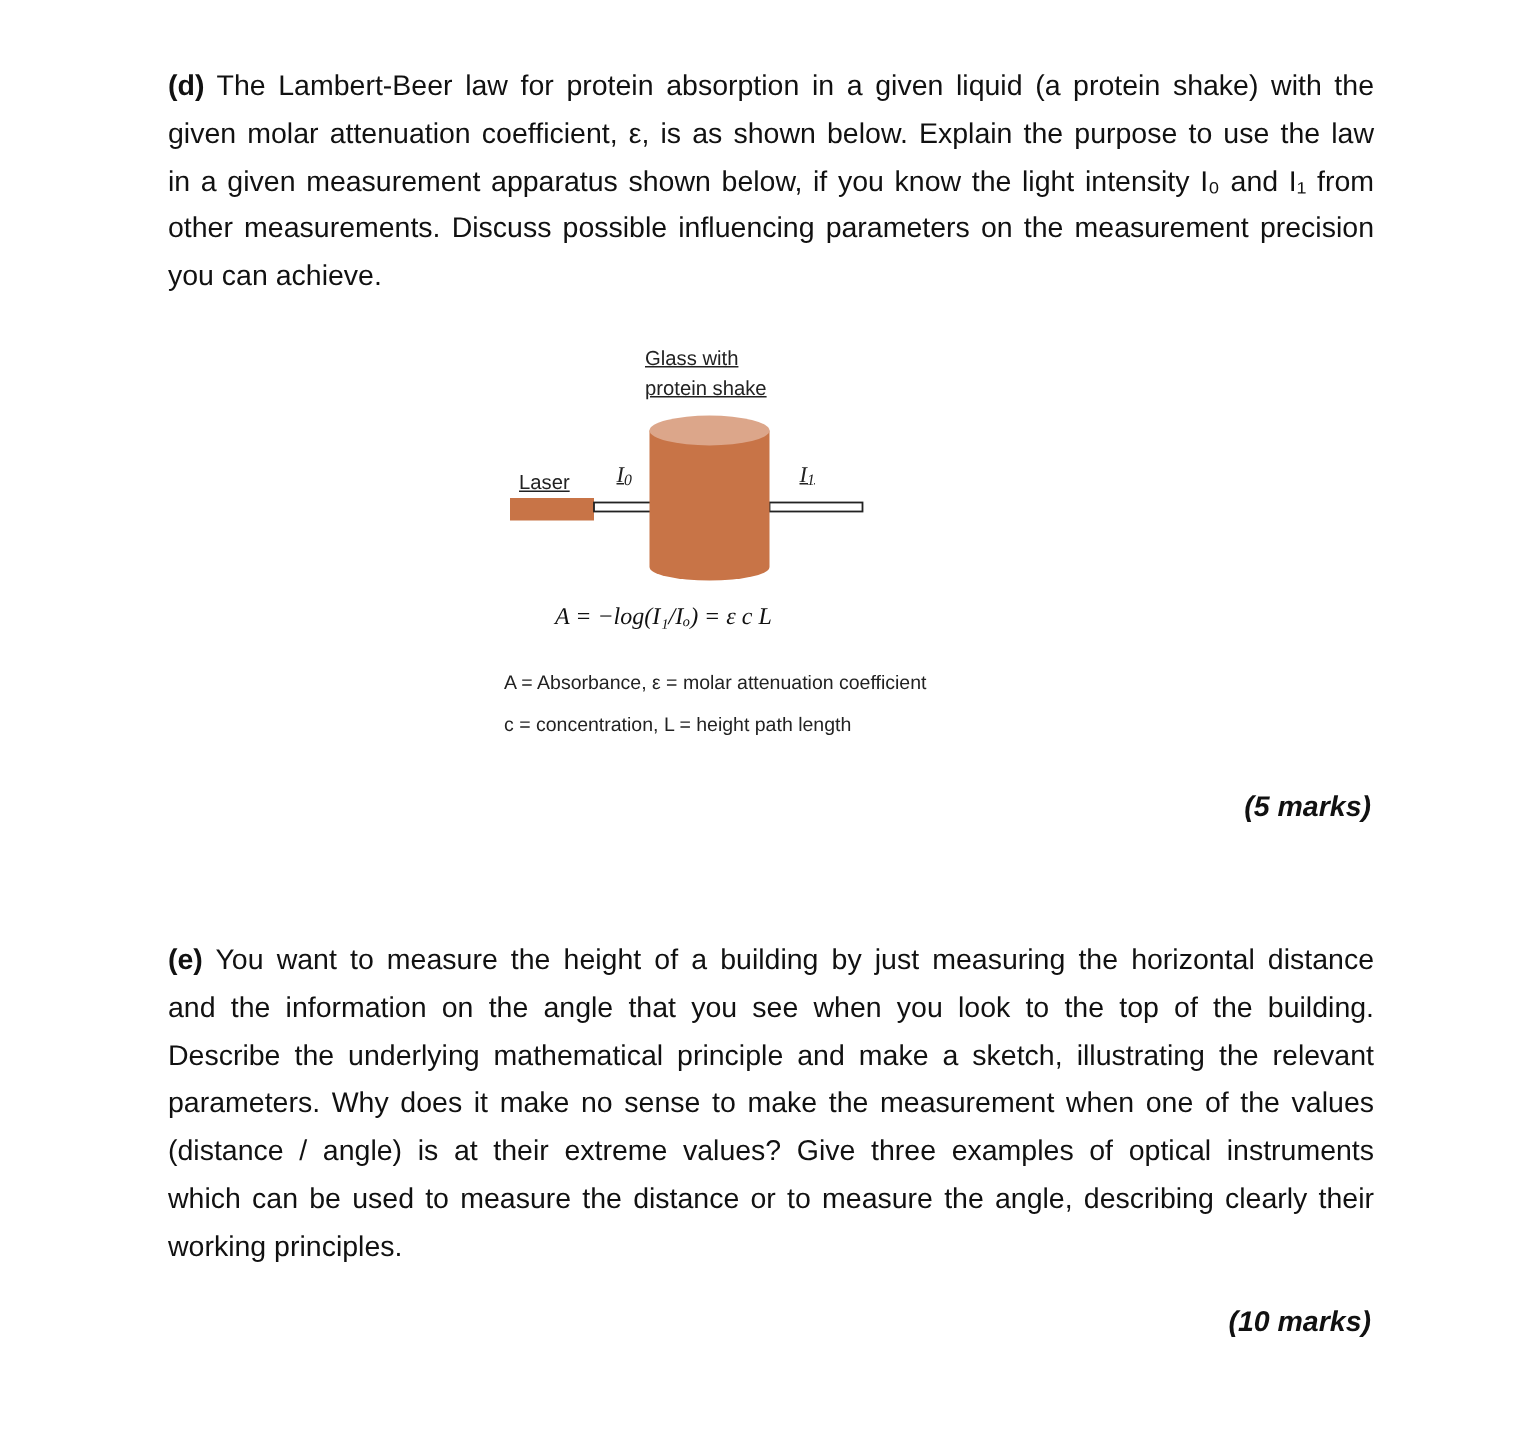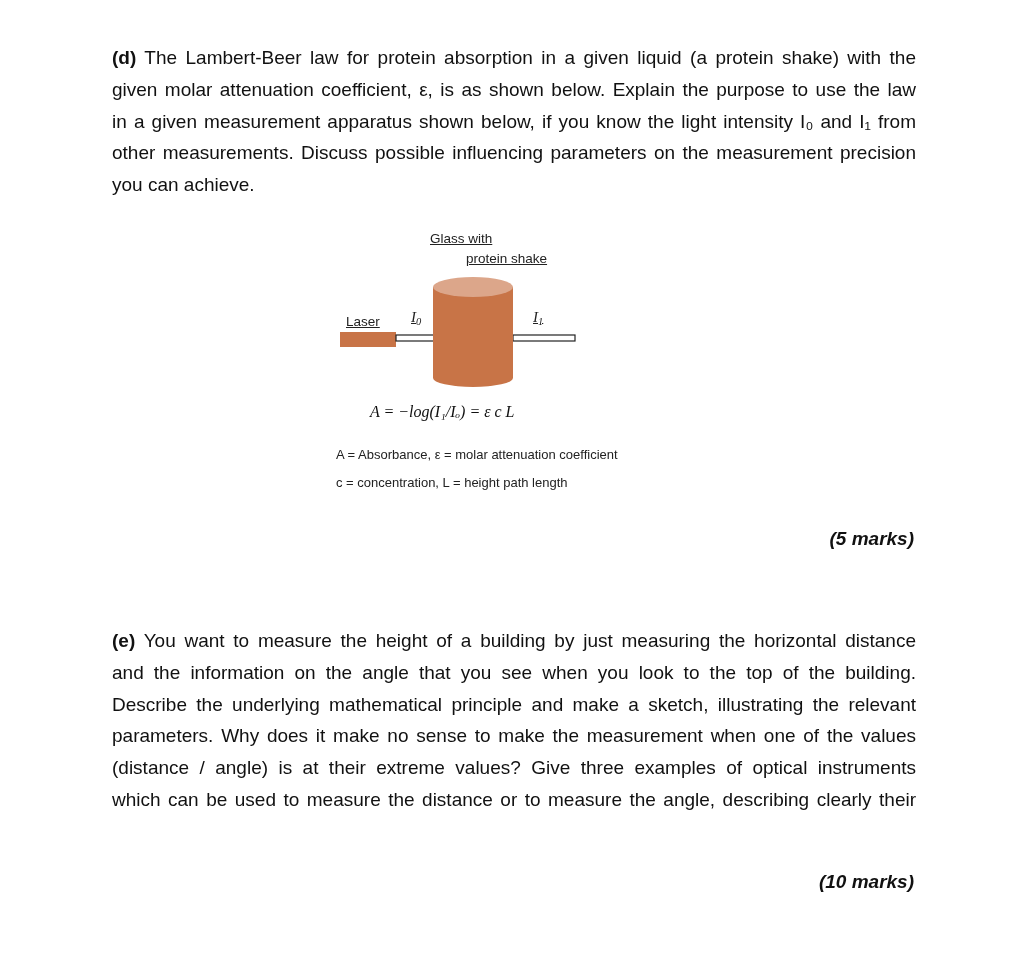--- a/index.html
+++ b/index.html
@@ -27,21 +27,21 @@
 <div id="part-d" class="para">
   <span class="line just"><span class="bold">(d)</span><span> The Lambert-Beer law for protein absorption in a given liquid (a protein shake) with the</span></span>
   <span class="line just">given molar attenuation coefficient, ε, is as shown below.  Explain the purpose to use the law</span>
   <span class="line just">in a given measurement apparatus shown below, if you know the light intensity I₀ and I₁ from</span>
   <span class="line just">other measurements.  Discuss possible influencing parameters on the measurement precision</span>
   <span class="line">you can achieve.</span>
 </div>
 
 <div>
   <div class="fig-label" style="left:430px; top:231px;">Glass with</div>
-  <div class="fig-label" style="left:430px; top:251px;margin-left:36px;">protein shake</div>
+  <div class="fig-label" style="left:430px; top:251px;">protein shake</div>
   <div class="fig-label" style="left:346px; top:314px;">Laser</div>
   <div class="fig-label serif" style="left:411px; top:309px; font-size:15px;"><span>I</span><span class="sub">0</span></div>
   <div class="fig-label serif" style="left:533px; top:309px; font-size:15px;"><span>I</span><span class="sub">1</span></div>
 
   <svg width="1024" height="956" style="position:absolute; left:0; top:0; pointer-events:none;">
     <rect x="340" y="332" width="56" height="15" fill="#c87447"></rect>
     <rect x="396" y="335" width="38" height="6" fill="#ffffff" stroke="#222" stroke-width="1.2"></rect>
     <rect x="513" y="335" width="62" height="6" fill="#ffffff" stroke="#222" stroke-width="1.2"></rect>
     <g>
       <path d="M433 287 L433 378 A40 9 0 0 0 513 378 L513 287 Z" fill="#c87447"></path>
@@ -57,15 +57,16 @@
 
 <div id="marks-d" class="marks">(5 marks)</div>
 
 <div id="part-e" class="para">
   <span class="line just"><span class="bold">(e)</span><span> You want to measure the height of a building by just measuring the horizontal distance</span></span>
   <span class="line just">and the information on the angle that you see when you look to the top of the building.</span>
   <span class="line just">Describe the underlying mathematical principle and make a sketch, illustrating the relevant</span>
   <span class="line just">parameters.  Why does it make no sense to make the measurement when one of the values</span>
   <span class="line just">(distance / angle) is at their extreme values?  Give three examples of optical instruments</span>
   <span class="line just">which can be used to measure the distance or to measure the angle, describing clearly their</span>
+  <span class="line">working principles.</span>
 </div>
 
 <div id="marks-e" class="marks">(10 marks)</div>
 
 </body></html>

